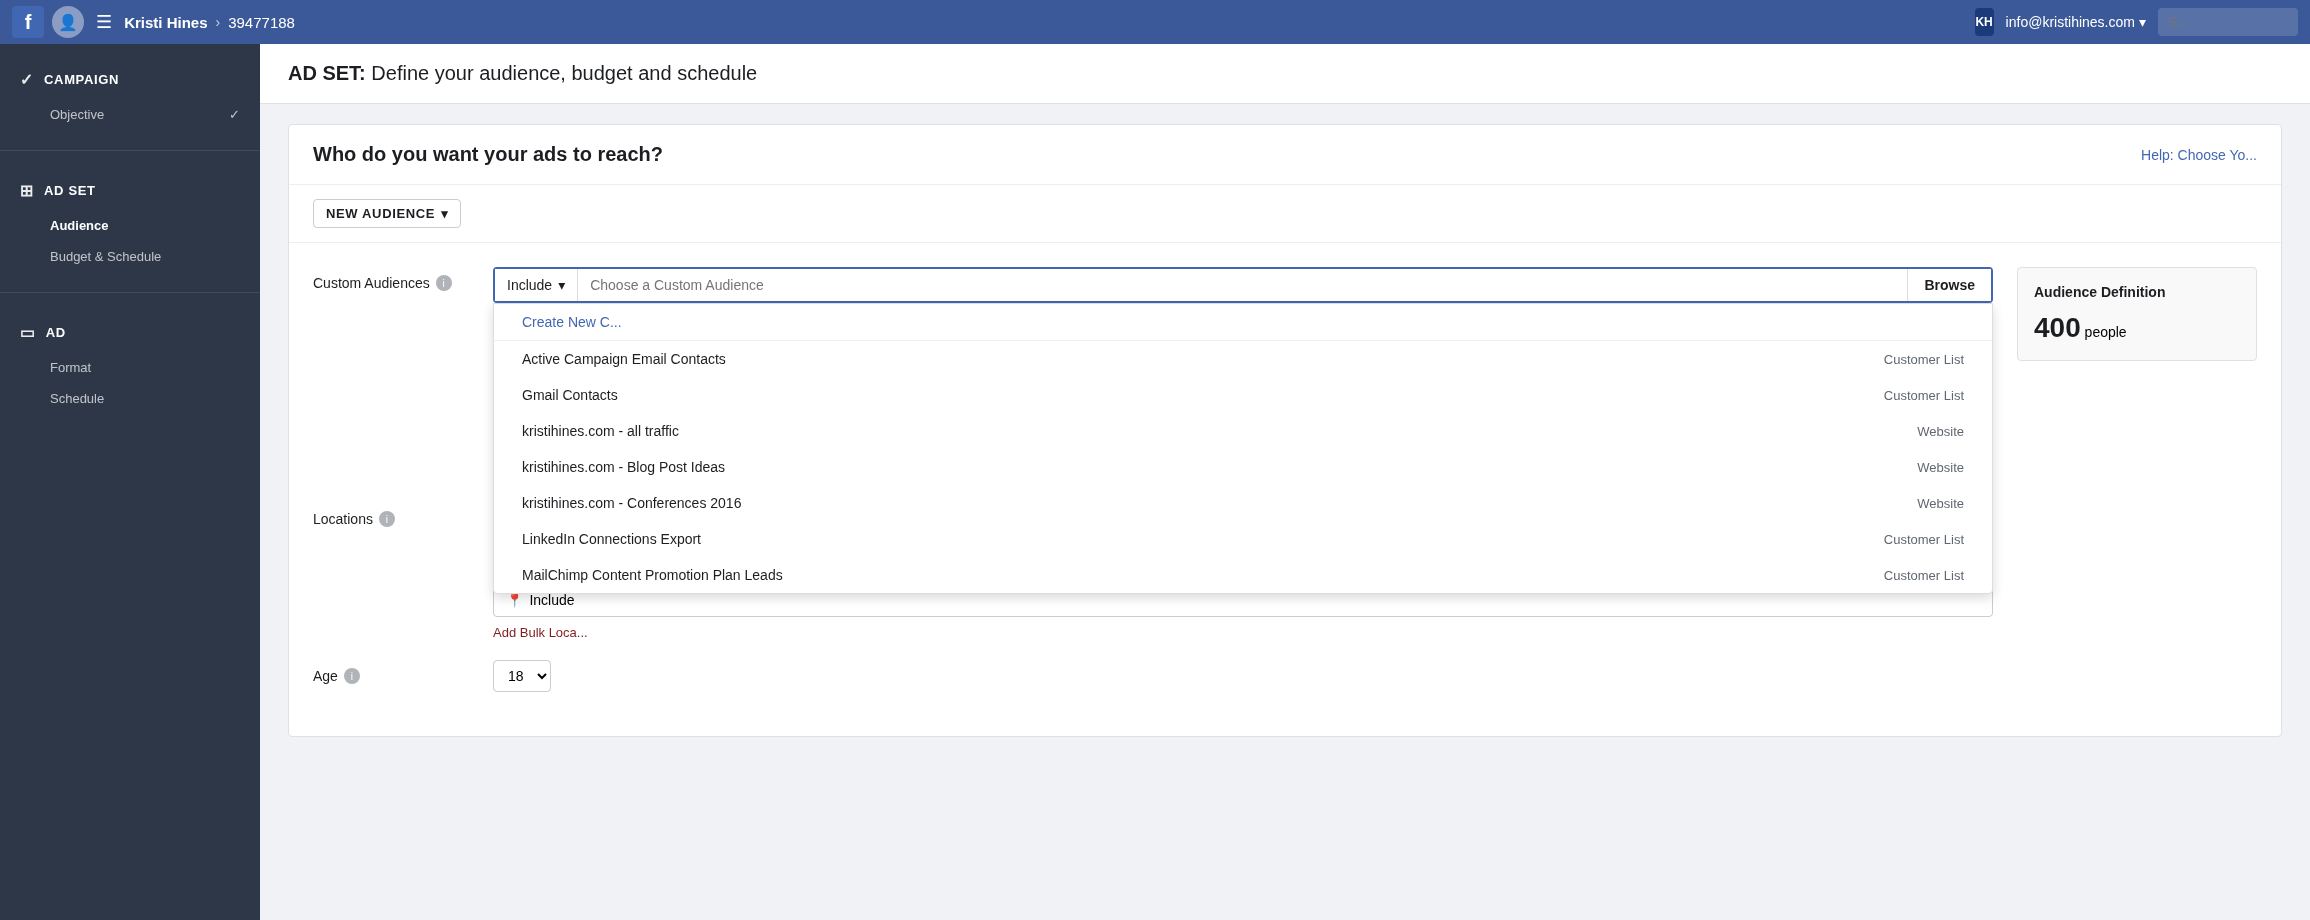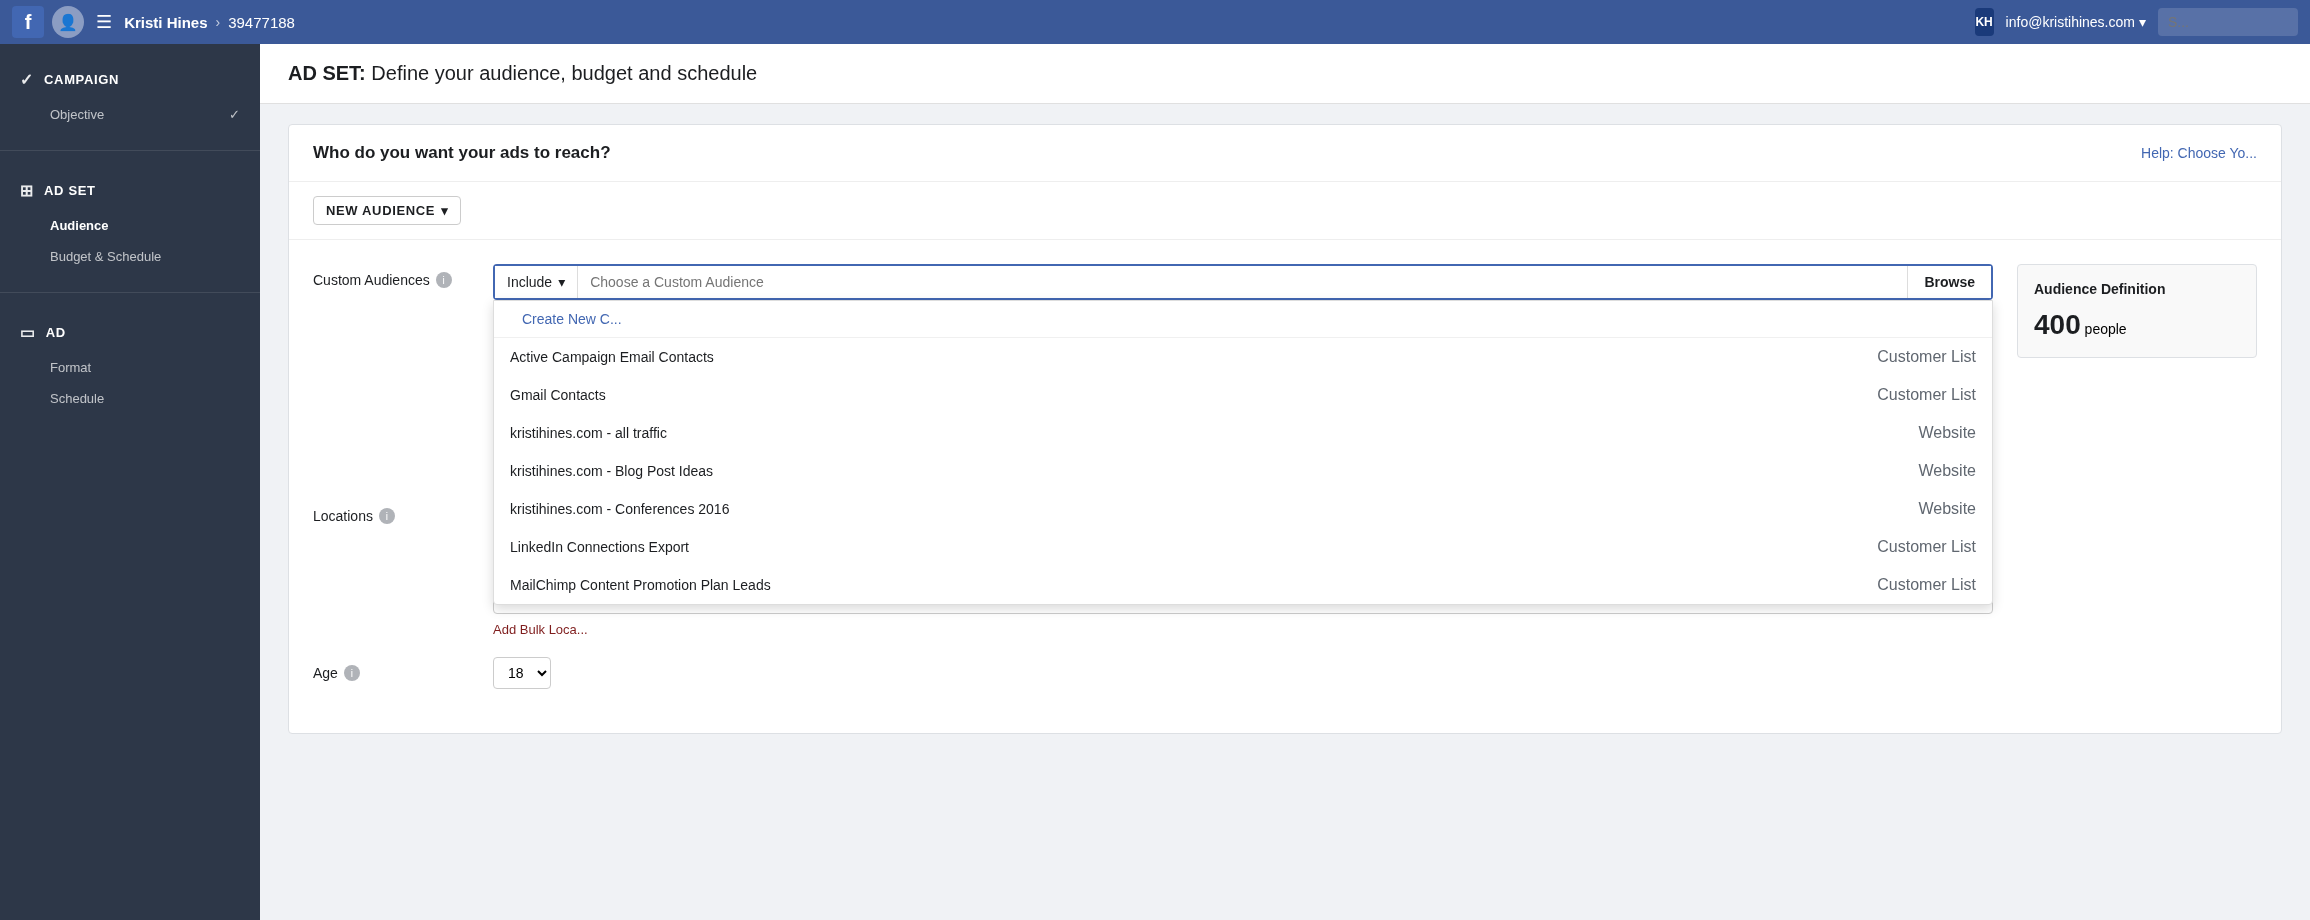--- a/index.html
+++ b/index.html
@@ -164,21 +164,21 @@
       border: 1px solid #dde0e4;
     }
     .section-title-bar {
       padding: 18px 24px;
       border-bottom: 1px solid #eee;
       display: flex;
       align-items: center;
       justify-content: space-between;
     }
     .section-title {
-      font-size: 17px;
+      font-size: 20px;
       font-weight: 600;
       color: #1c1e21;
     }
     .help-link {
       color: #4267b2;
       font-size: 14px;
       text-decoration: none;
     }
 
     
@@ -311,28 +311,28 @@
       color: #4267b2;
       font-size: 14px;
       font-weight: 500;
       cursor: pointer;
       border-bottom: 1px solid #f0f0f0;
     }
     .dropdown-item {
       display: flex;
       align-items: center;
       justify-content: space-between;
-      padding: 10px 16px;
+      padding: 10px 28px;
       cursor: pointer;
       font-size: 14px;
       color: #1c1e21;
     }
     .dropdown-item .item-type {
       color: #606770;
-      font-size: 16px;
+      font-size: 13px;
     }
 
     
     .location-input {
       padding: 8px 12px;
       border: 1px solid #ccc;
       border-radius: 4px;
       font-size: 14px;
       color: #1c1e21;
       width: 160px;

